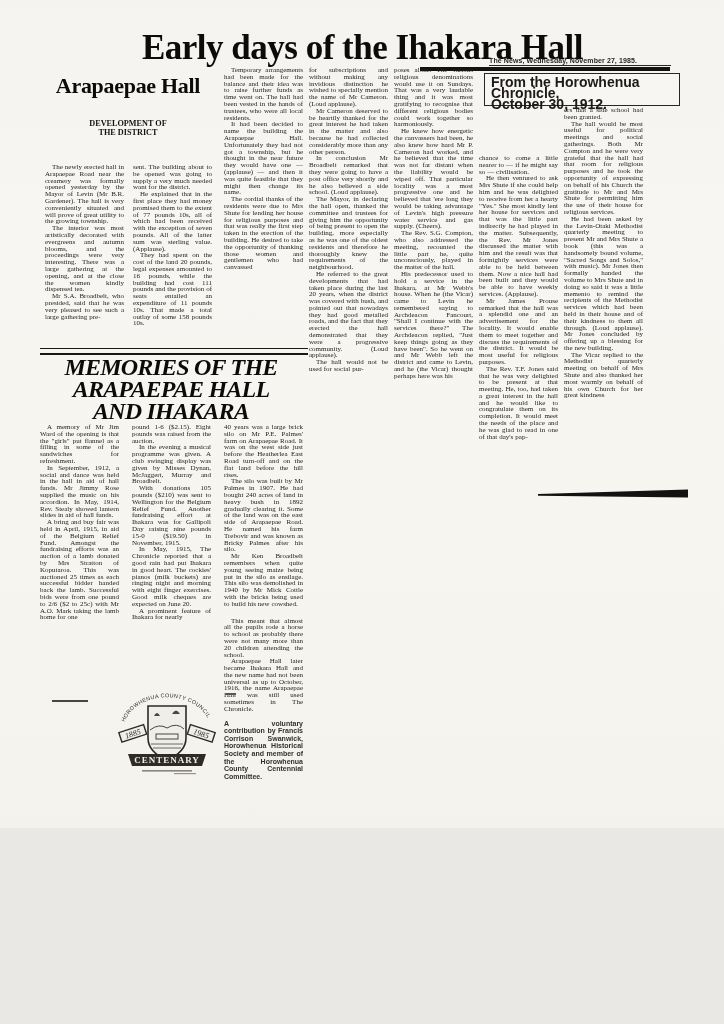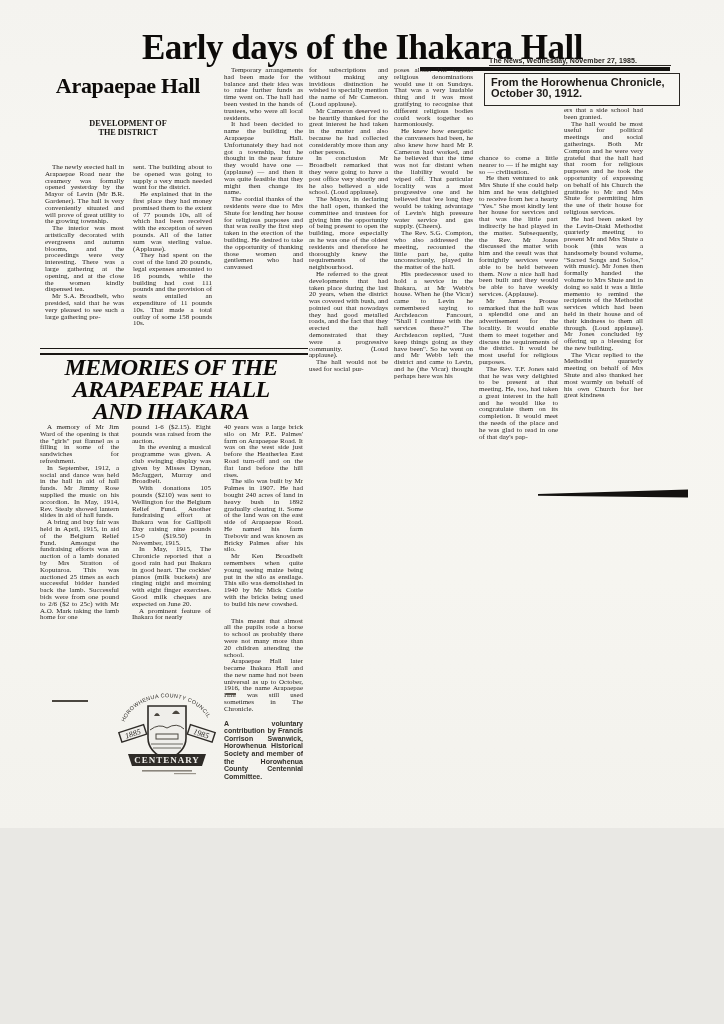--- a/index.html
+++ b/index.html
@@ -26,21 +26,21 @@
   #dateline{
     left:489px;top:57px;width:182px;
     font-family:"Liberation Sans",sans-serif;font-size:7px;font-weight:bold;
     color:#2a2723;border-bottom:1px solid #2a2723;padding-bottom:1px;
     white-space:nowrap;letter-spacing:0.1px;
   }
   #source-box{
     left:484px;top:73px;width:184px;height:28px;
     border:1.6px solid #2a2723;background:#f7f6f2;
     font-family:"Liberation Sans",sans-serif;font-weight:bold;
-    font-size:11px;line-height:11px;color:#1d1a17;
+    font-size:14px;line-height:11px;color:#1d1a17;
     padding:3px 4px 0 6px;
   }
 
   #article1-headline{
     left:36px;top:73px;width:184px;text-align:center;
     font-size:22px;font-weight:bold;color:#0d0b09;letter-spacing:-0.3px;
     white-space:nowrap;
   }
   .subhead{
     left:36px;width:184px;text-align:center;

